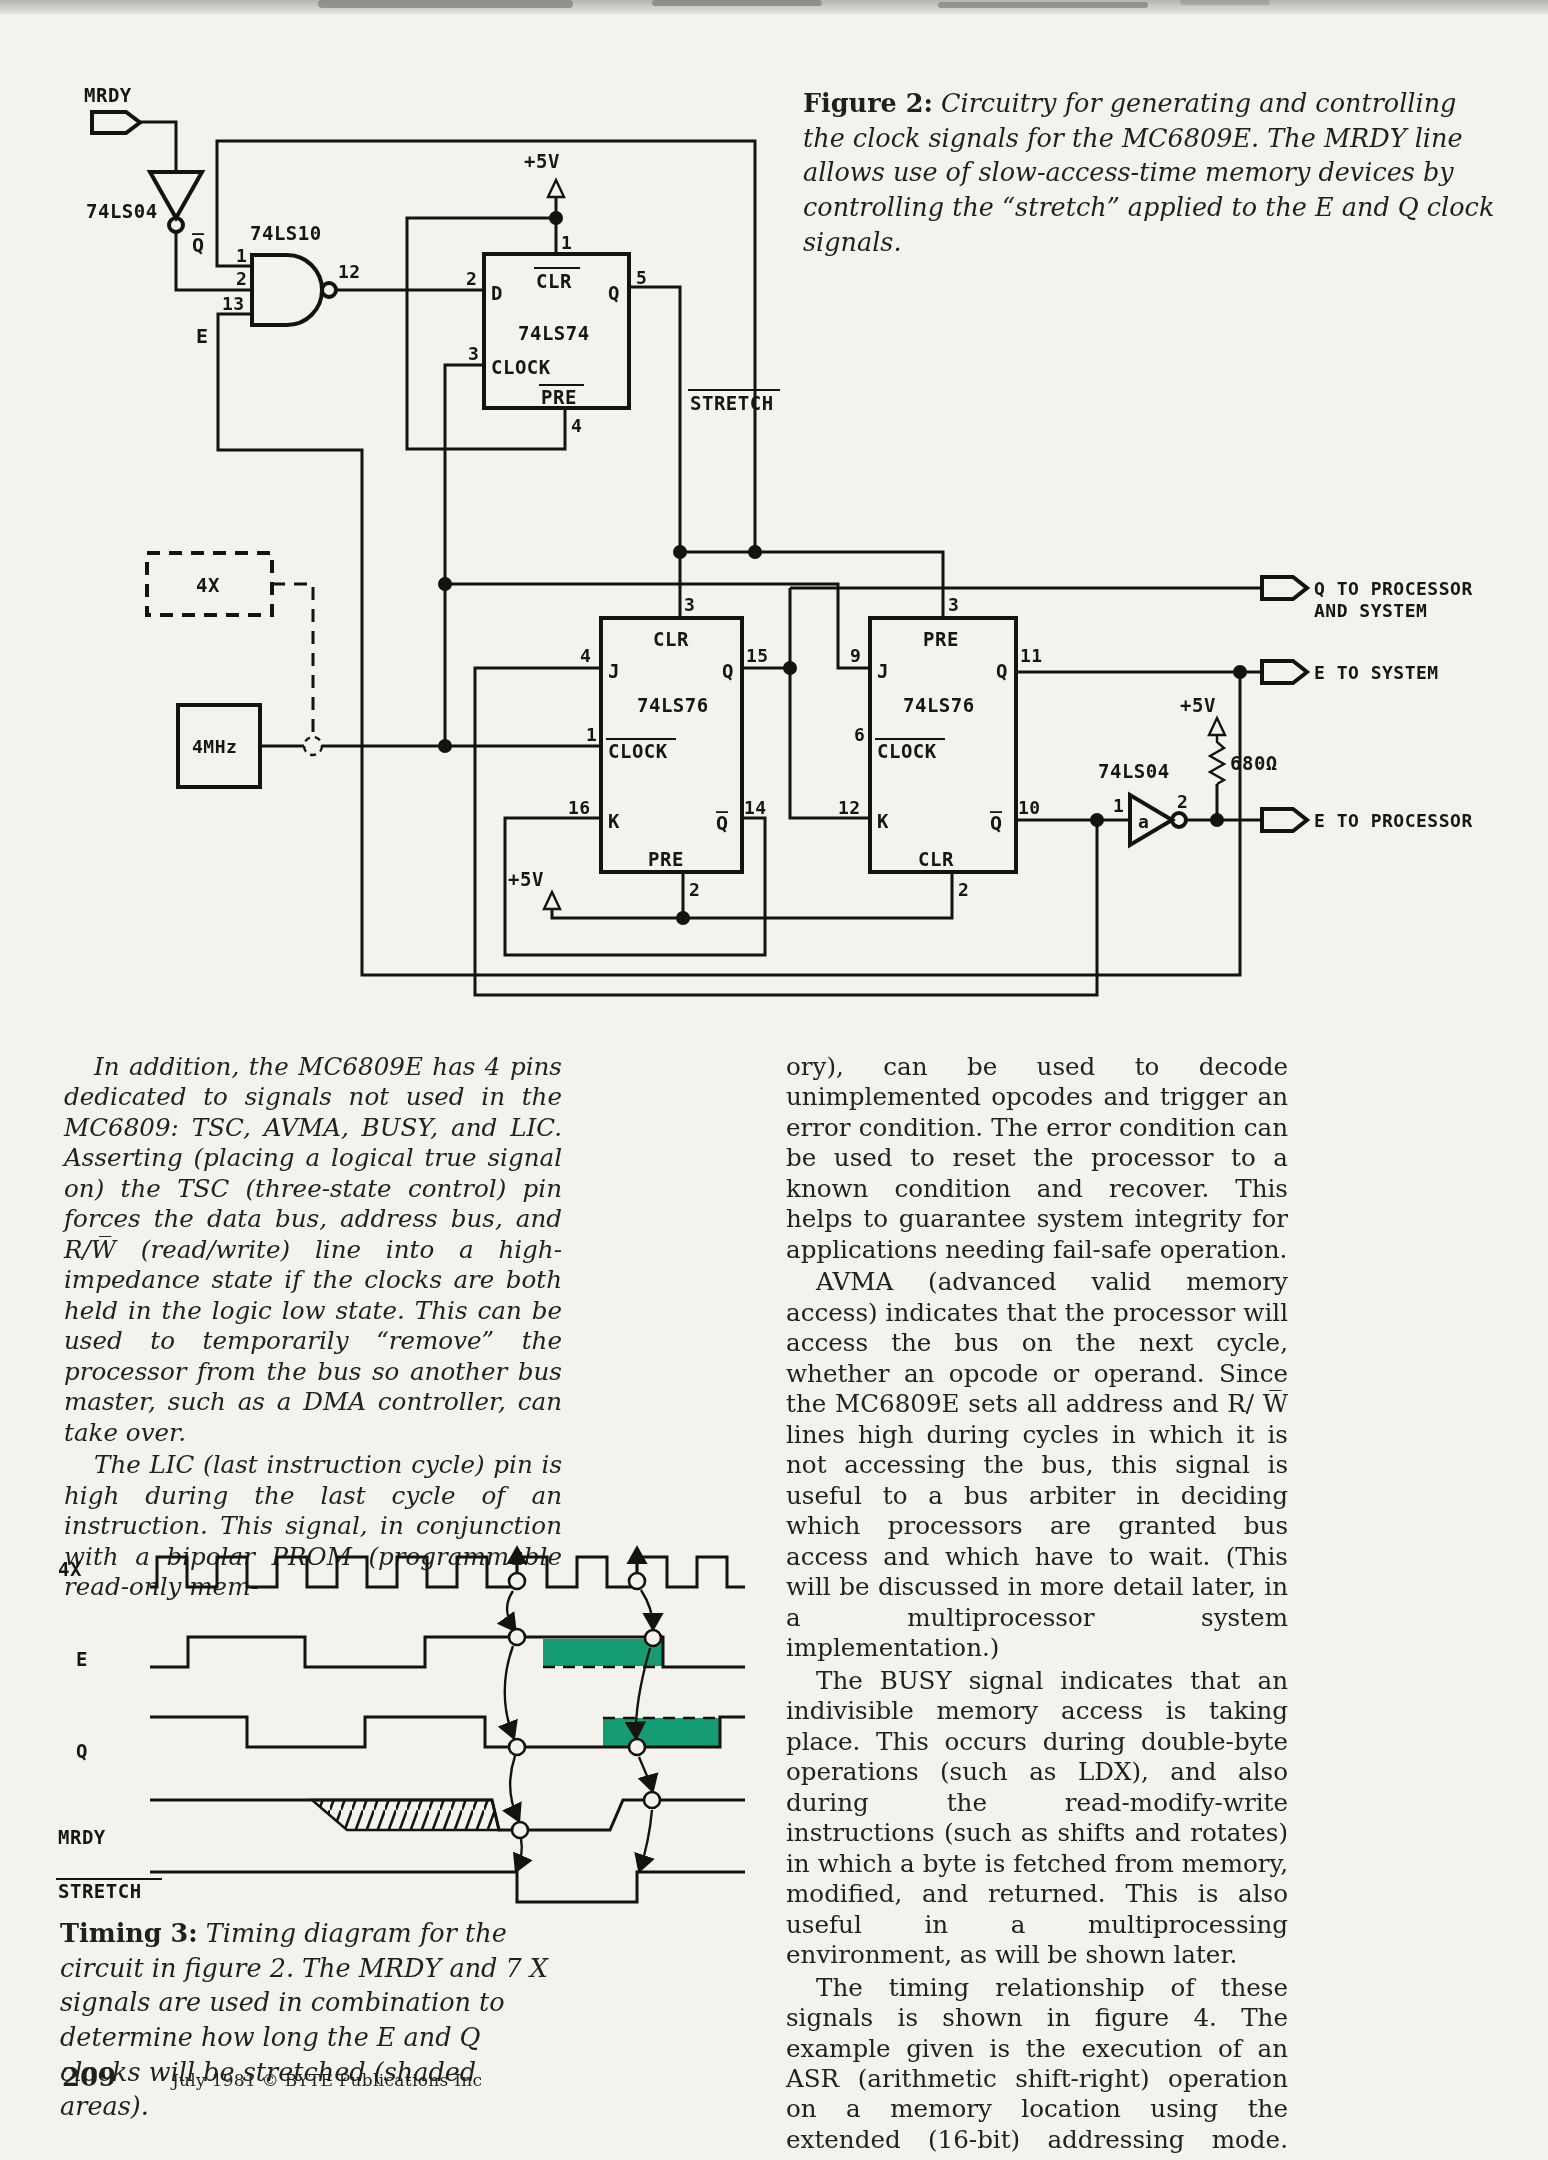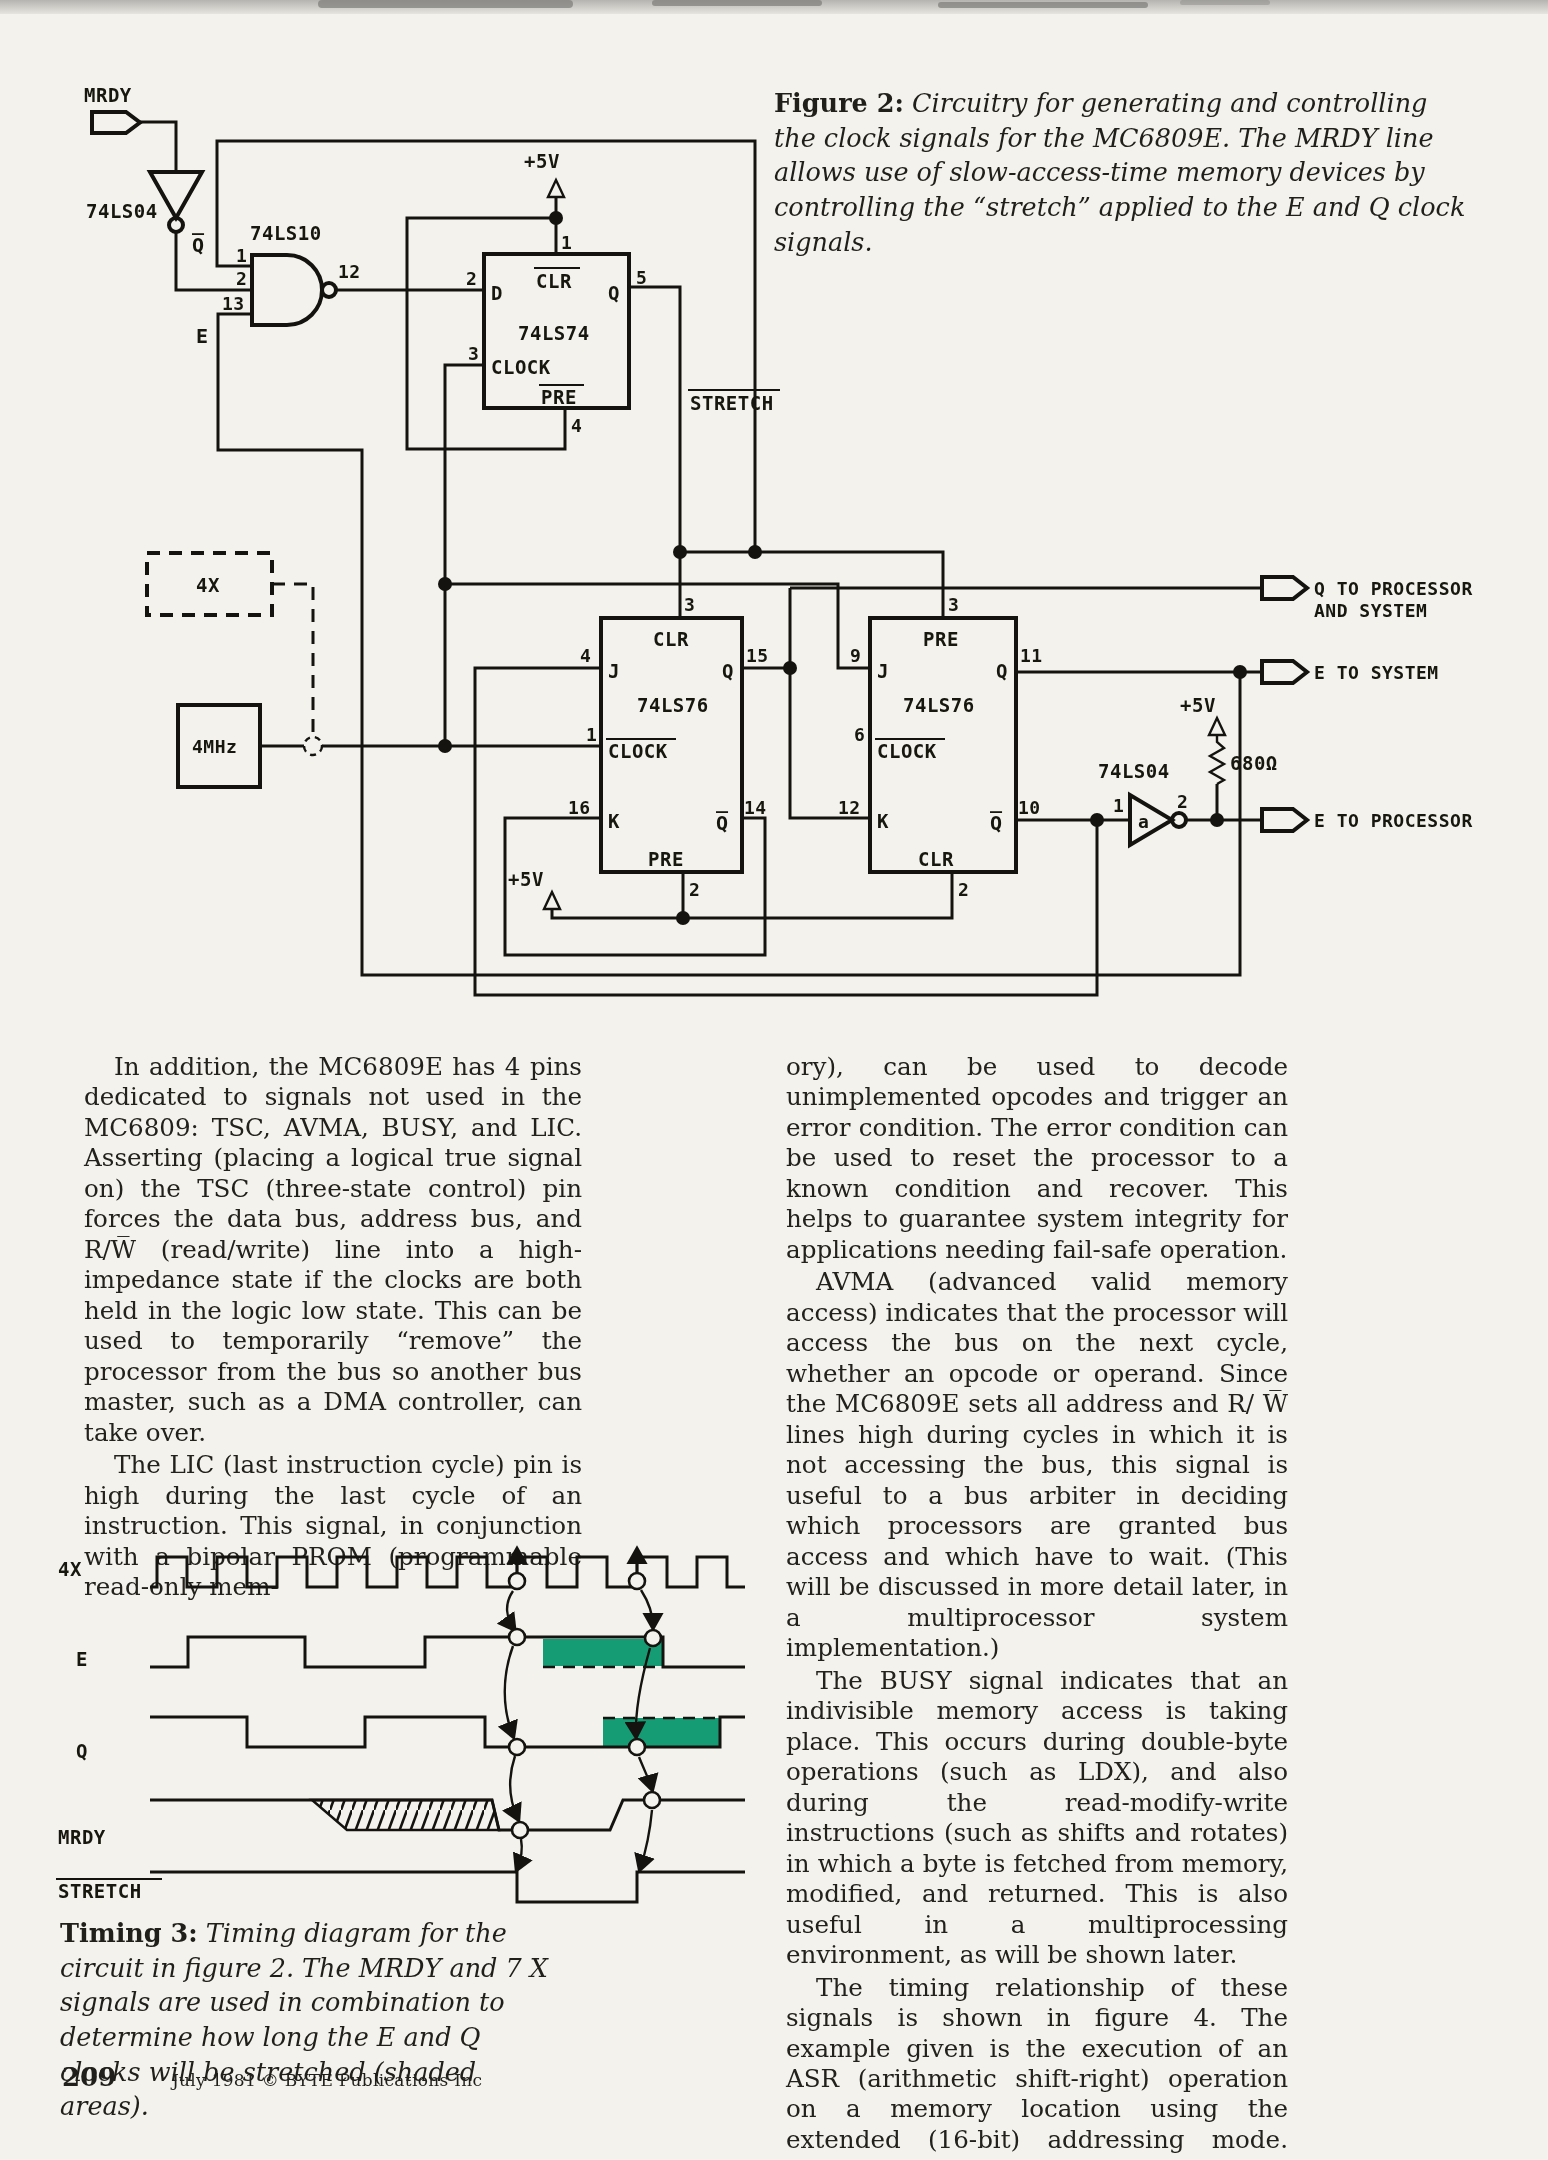--- a/index.html
+++ b/index.html
@@ -24,28 +24,28 @@
   .dot{fill:#14130f;}
   .schtext{font-family:"DejaVu Sans Mono", monospace;font-weight:bold;
     fill:#17160f;letter-spacing:.5px;}
   .t19{font-size:19px;} .t18{font-size:18px;} .t20{font-size:20px;}
   .oline{stroke:#14130f;stroke-width:2.2;}
 
   .caption{position:absolute;font-size:25.5px;line-height:1.36;color:#211f1a;
     text-align:left;}
   .caption .cl{font-style:normal;font-weight:bold;}
   .caption .ct{font-style:italic;}
-  .cap2{left:774px;top:86px;width:692px;}
+  .cap2{left:803px;top:86px;width:692px;}
   .cap3{left:60px;top:1916px;width:508px;}
 
   .col{position:absolute;top:1052px;font-size:24.6px;line-height:1.24;
     text-align:justify;color:#23211c;}
   .col p{margin:0 0 2px 0;}
   .col p.ind{text-indent:30px;}
-  .col-left{left:84px;width:498px;}
+  .col-left{left:64px;width:498px;font-style:italic;}
   .col-right{left:786px;width:502px;}
 
   .footer{position:absolute;left:62px;top:2062px;font-size:24px;}
   .footer .pnum{font-weight:bold;font-size:26px;}
   .footer .credit{margin-left:48px;font-size:17px;letter-spacing:.3px;}
 </style>
 </head>
 <body>
 
 <div class="scan-top">

